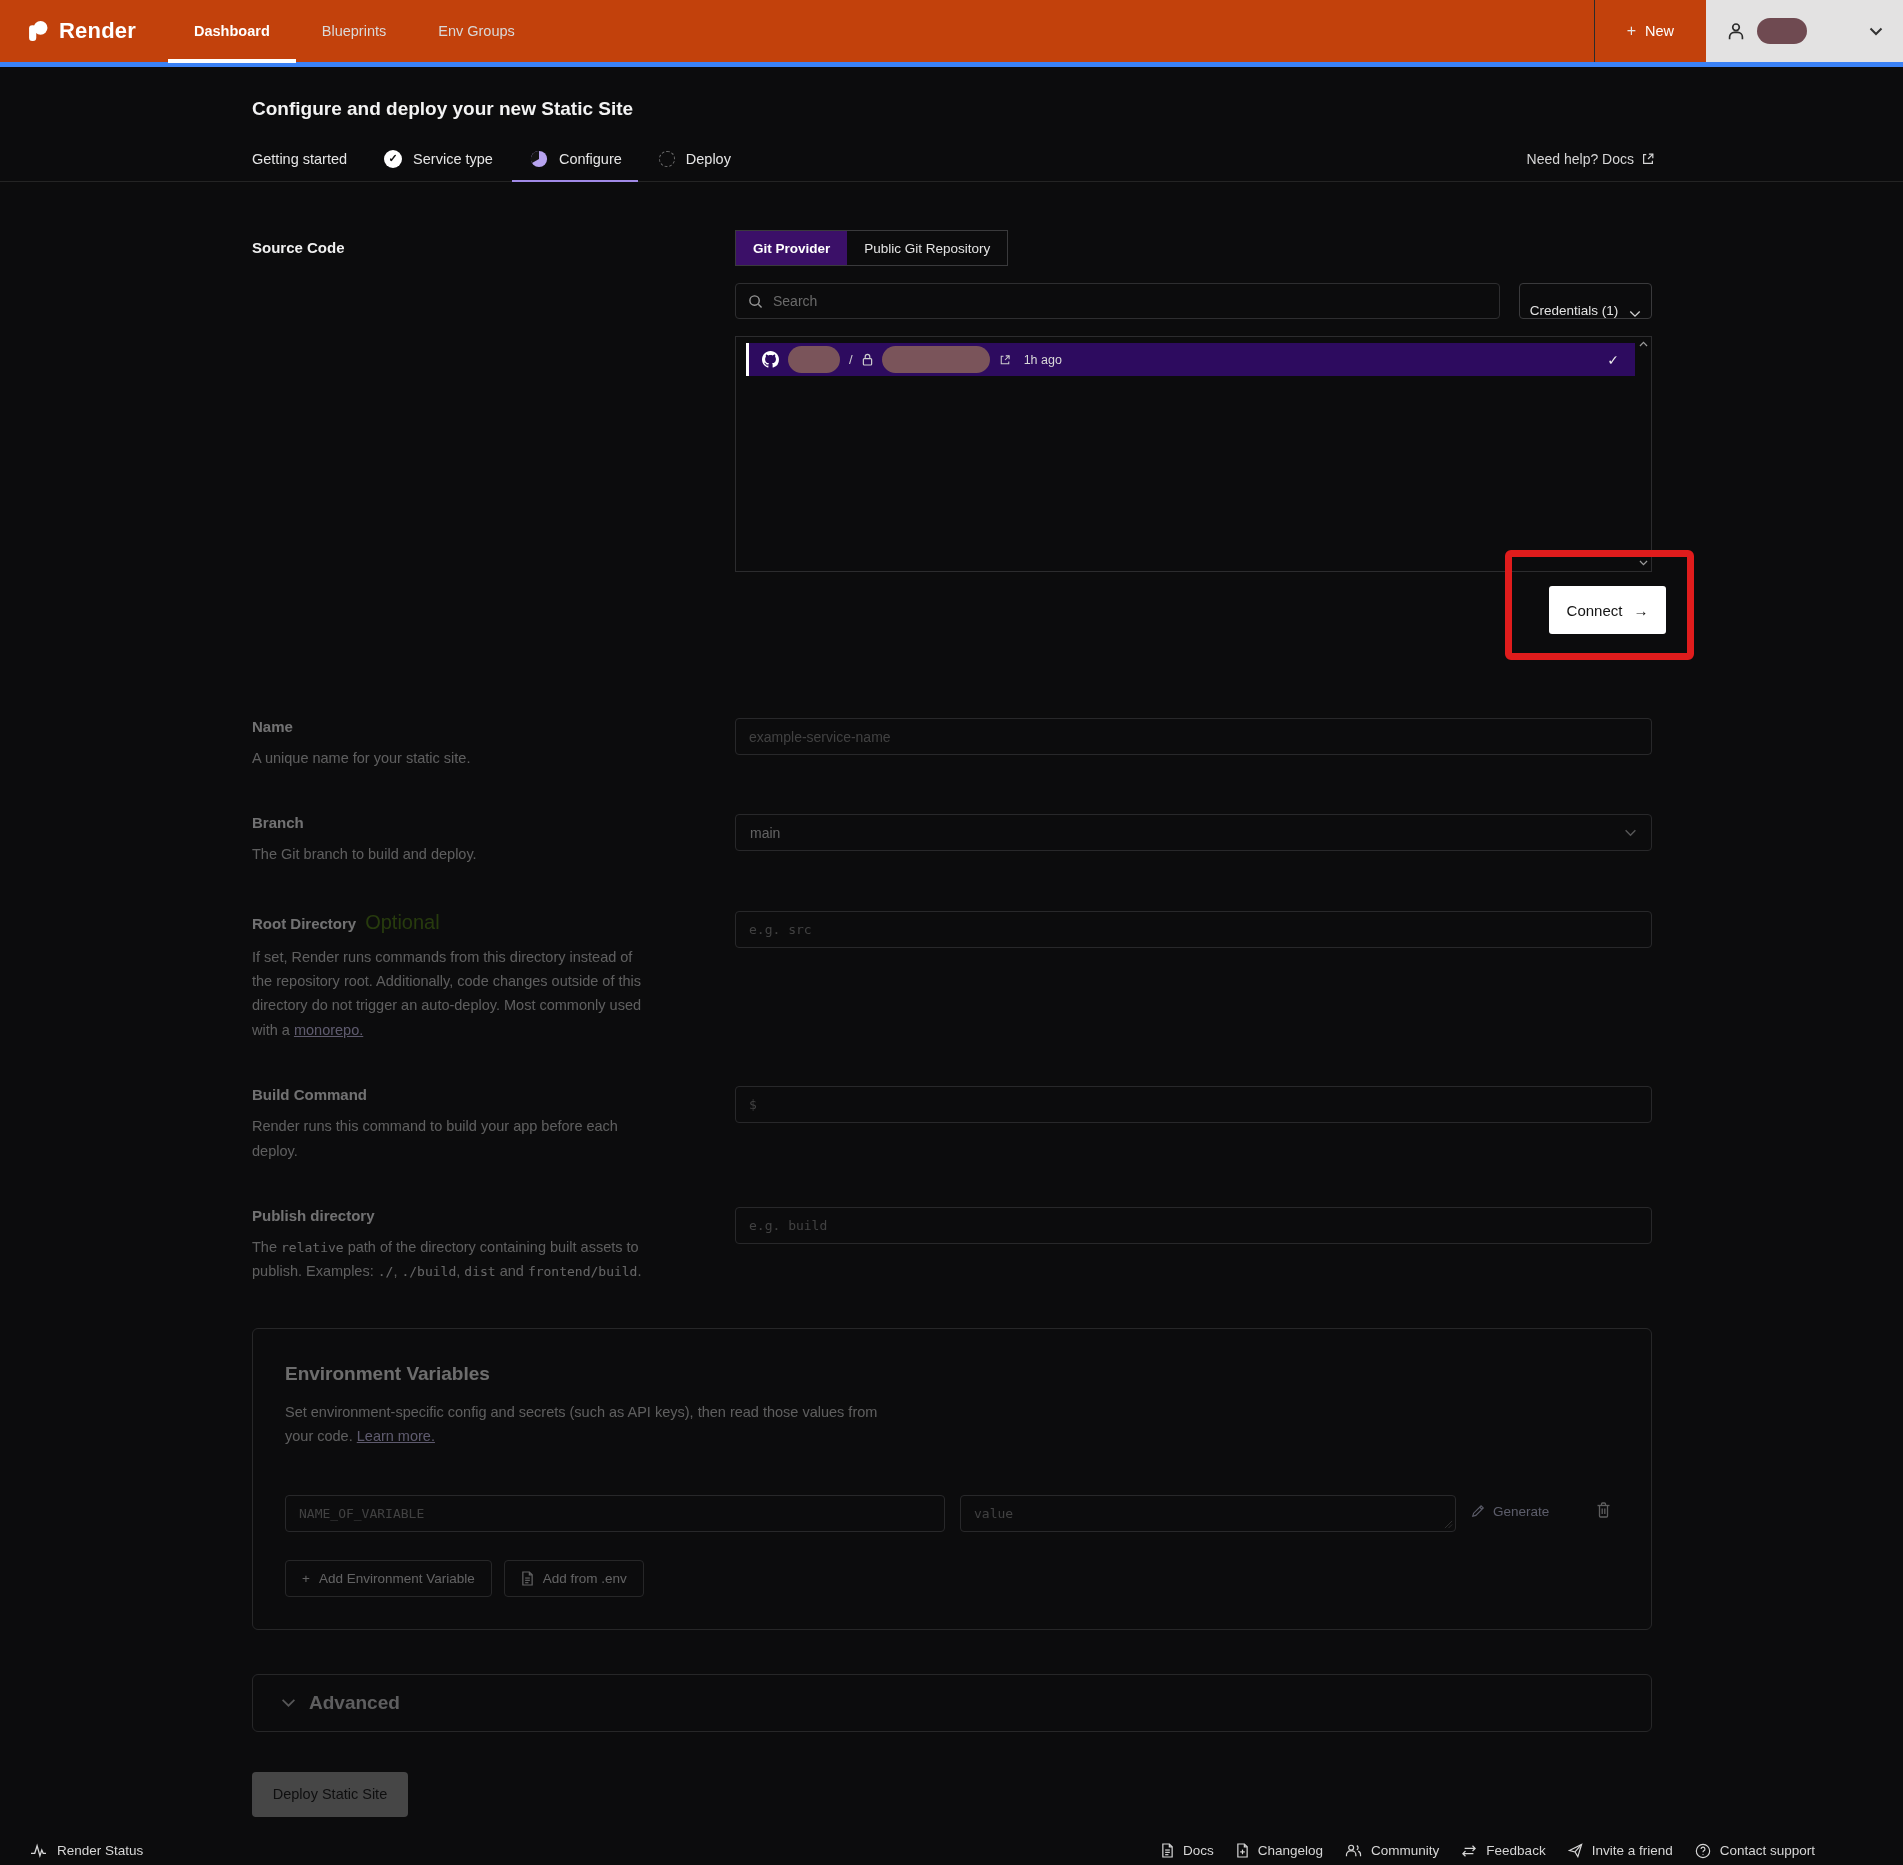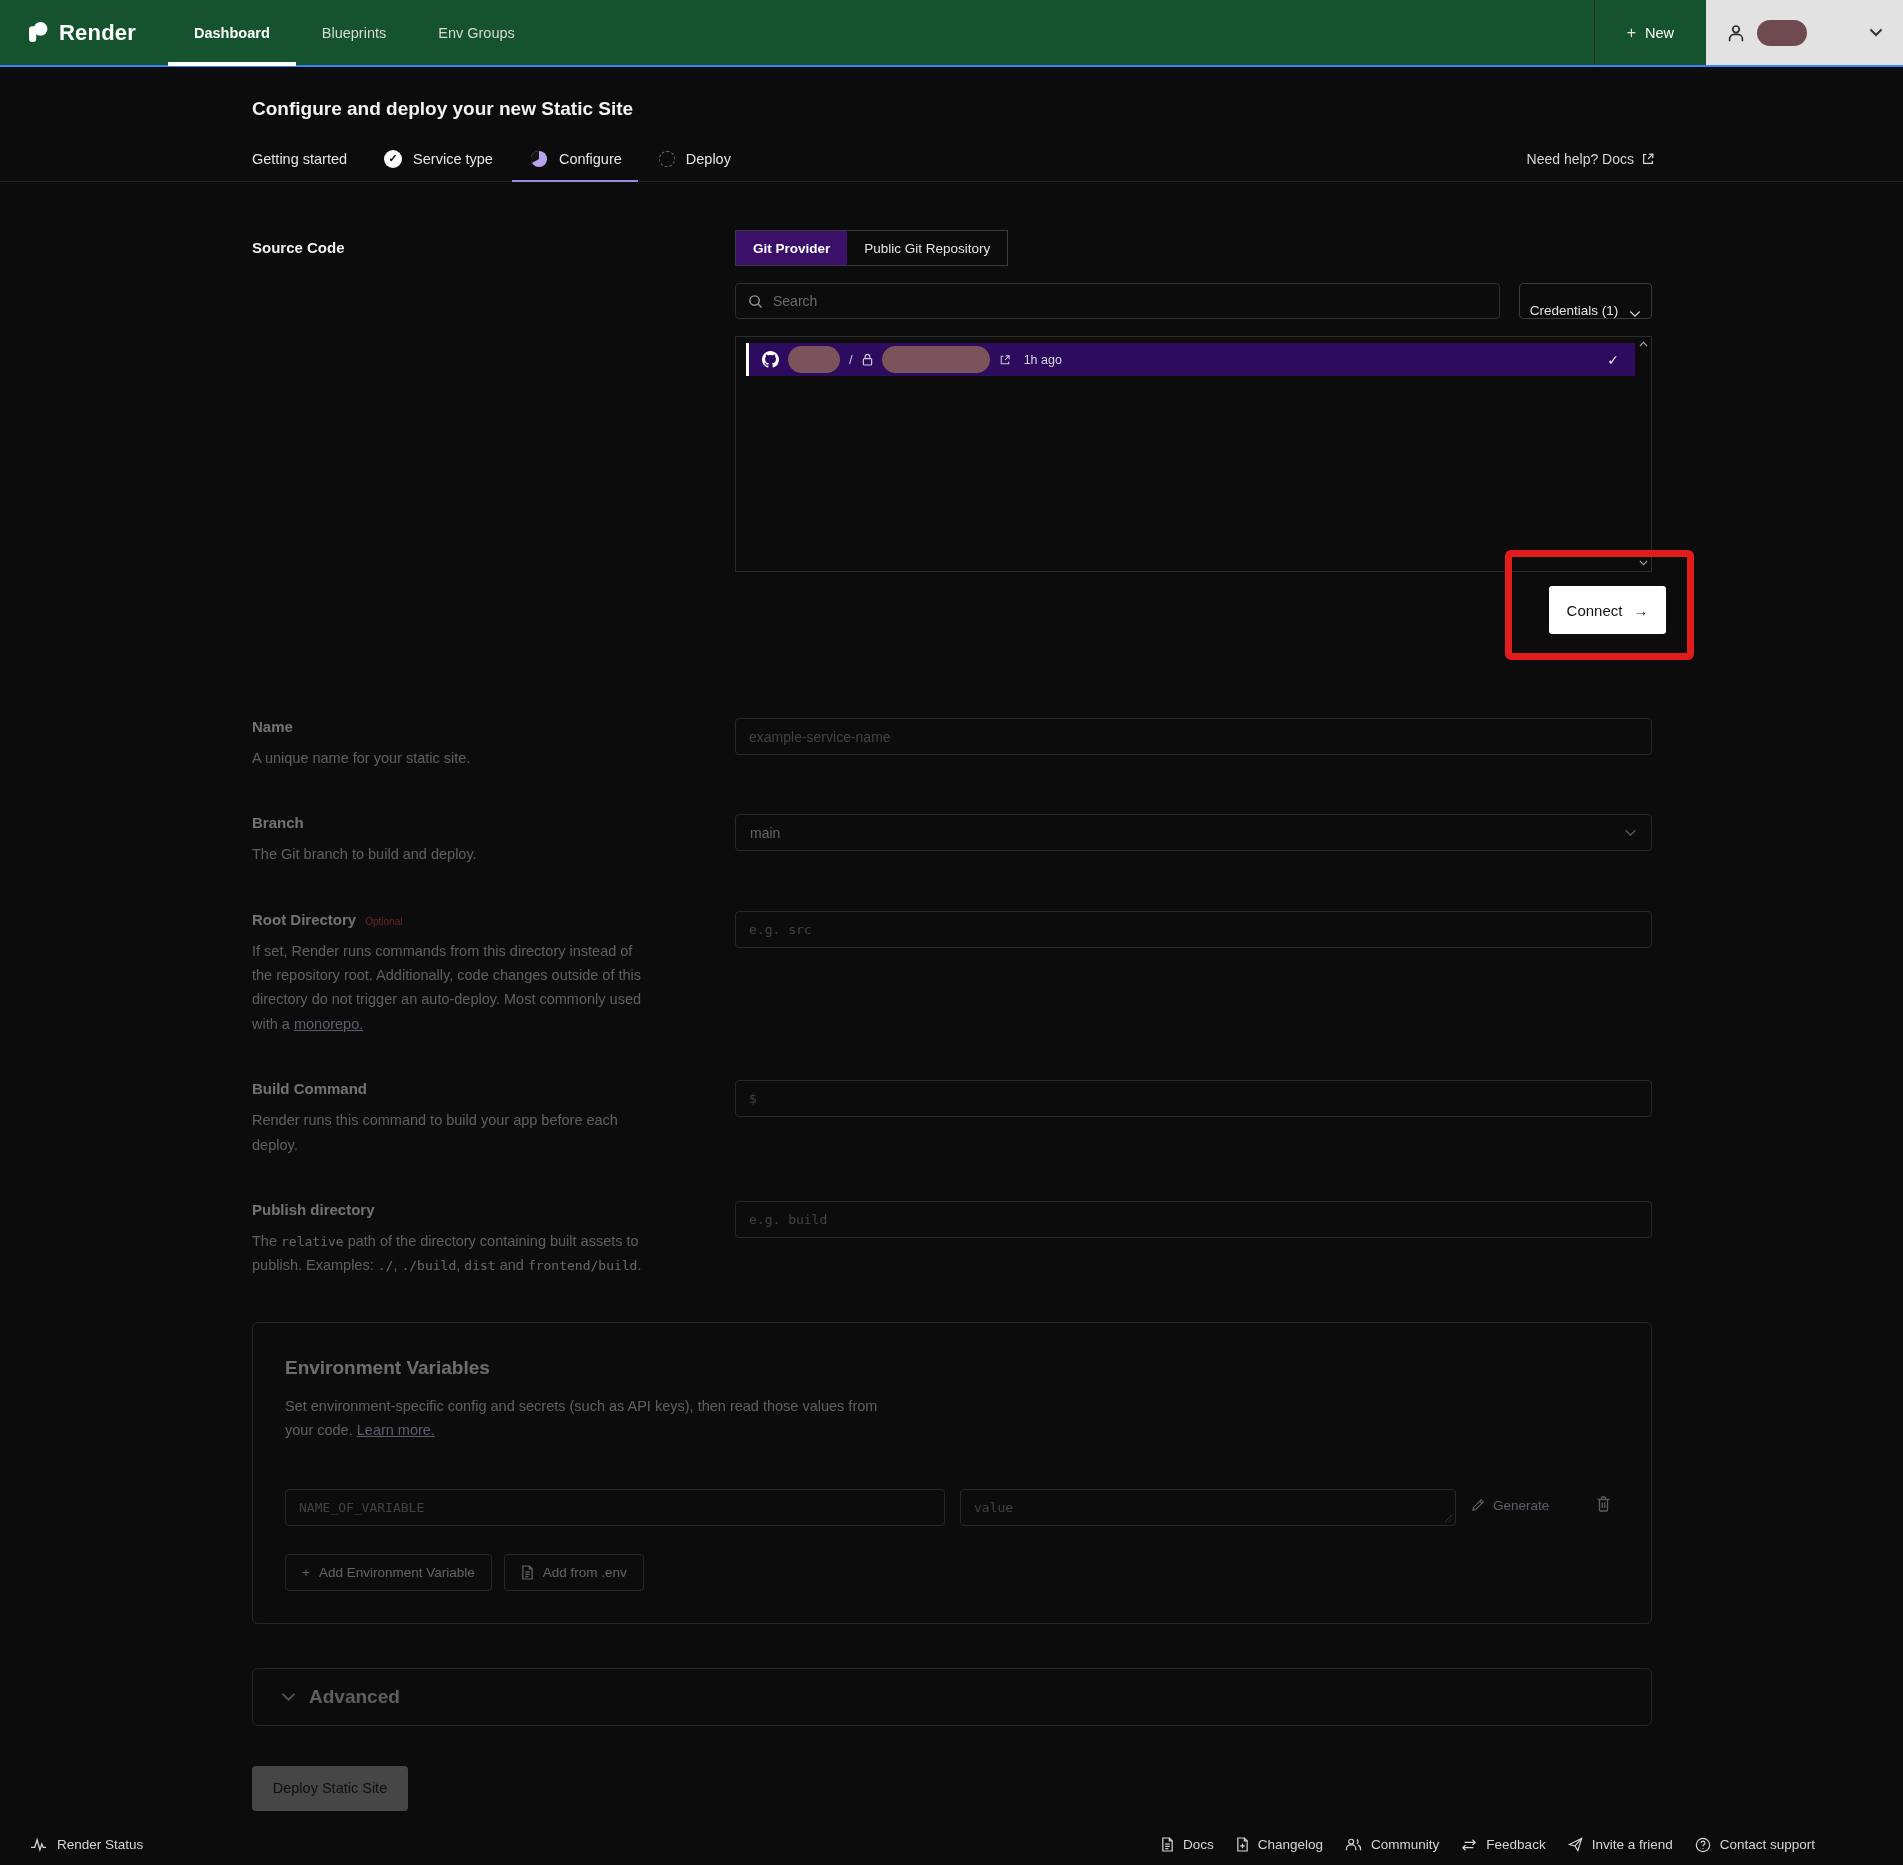--- a/index.html
+++ b/index.html
@@ -9,22 +9,22 @@
     font-family: "Liberation Sans", sans-serif;
     color: #e6e6e6;
     display: flex; flex-direction: column;
     overflow: hidden;
   }
   svg { display: block; }
 
   
   header.topnav {
     height: 67px; flex: 0 0 67px;
-    background: #14532d;
-    border-bottom: 2px solid #3b82f6;
+    background: #c2410c;
+    border-bottom: 5px solid #3b82f6;
     display: flex; align-items: stretch;
   }
   .logo { display: flex; align-items: center; gap: 10px; padding: 0 0 0 26px; width: 168px; }
   .logo .brand { font-size: 22px; font-weight: 700; color: #fff; letter-spacing: .2px; }
   .topnav-tabs { display: flex; align-items: stretch; }
   .nav-tab { position: relative; display: flex; align-items: center; padding: 0 26px; font-size: 14.5px; color: #d9d9d9; cursor: pointer; }
   .nav-tab.active { color: #fff; font-weight: 600; }
   .nav-tab.active::after { content:""; position: absolute; left: 0; right: 0; bottom: -1px; height: 4px; background: #fff; }
   .hdr-right { margin-left: auto; display: flex; align-items: stretch; }
   .new-btn { display: flex; align-items: center; gap: 9px; padding: 0 32px; border-left: 1px solid #2b2b2b; color: #fff; font-size: 14.5px; cursor: pointer; }
@@ -69,21 +69,21 @@
 
   .connect-wrap { position: relative; height: 122px; }
   .annotation { position: absolute; top: -22px; right: -42px; width: 189px; height: 110px; border: 7px solid #e01c1c; border-radius: 6px; z-index: 5; }
   .connect-btn { position: absolute; top: 29px; left: 37px; width: 117px; height: 48px; background: #fff; color: #141414; border-radius: 3px; font-size: 15px; display: flex; align-items: center; justify-content: center; gap: 11px; cursor: pointer; }
 
   
   .dim { opacity: .42; margin: 24px 0 0 252px; width: 1400px; }
   .frow { display: flex; margin-bottom: 44px; }
   .fl { width: 483px; padding-right: 82px; }
   .fl h3 { font-size: 15px; font-weight: 700; color: #fdfdfd; margin-bottom: 11px; }
-  .fl h3 .opt { font-weight: 400; color: #ef4444; margin-left: 9px; font-size: 10px; }
+  .fl h3 .opt { font-weight: 400; color: #4d7c0f; margin-left: 9px; font-size: 20px; }
   .fl p { font-size: 14.5px; color: #cfcfcf; line-height: 1.68; }
   .fr { width: 917px; }
   .txt { width: 100%; height: 37px; background: transparent; border: 1px solid #505053; border-radius: 4px; padding: 0 13px; color: #e8e8e8; font-size: 14px; font-family: "Liberation Sans", sans-serif; outline: none; }
   .txt::placeholder { color: #8a8a8a; }
   .txt.mono::placeholder, .txt.mono { font-family: "DejaVu Sans Mono", monospace; font-size: 13px; }
   .sel { height: 37px; border: 1px solid #505053; border-radius: 4px; display: flex; align-items: center; padding: 0 14px; font-size: 14px; color: #d9d9d9; cursor: pointer; }
   .sel .sel-chev { margin-left: auto; }
   .cmd { height: 37px; border: 1px solid #505053; border-radius: 4px; display: flex; align-items: center; padding: 0 13px; gap: 9px; }
   .cmd .pfx { font-family: "DejaVu Sans Mono", monospace; font-size: 13px; color: #8a8a8a; }
   .cmd input { flex: 1; background: transparent; border: 0; outline: none; color: #e8e8e8; font-family: "DejaVu Sans Mono", monospace; font-size: 13px; }

